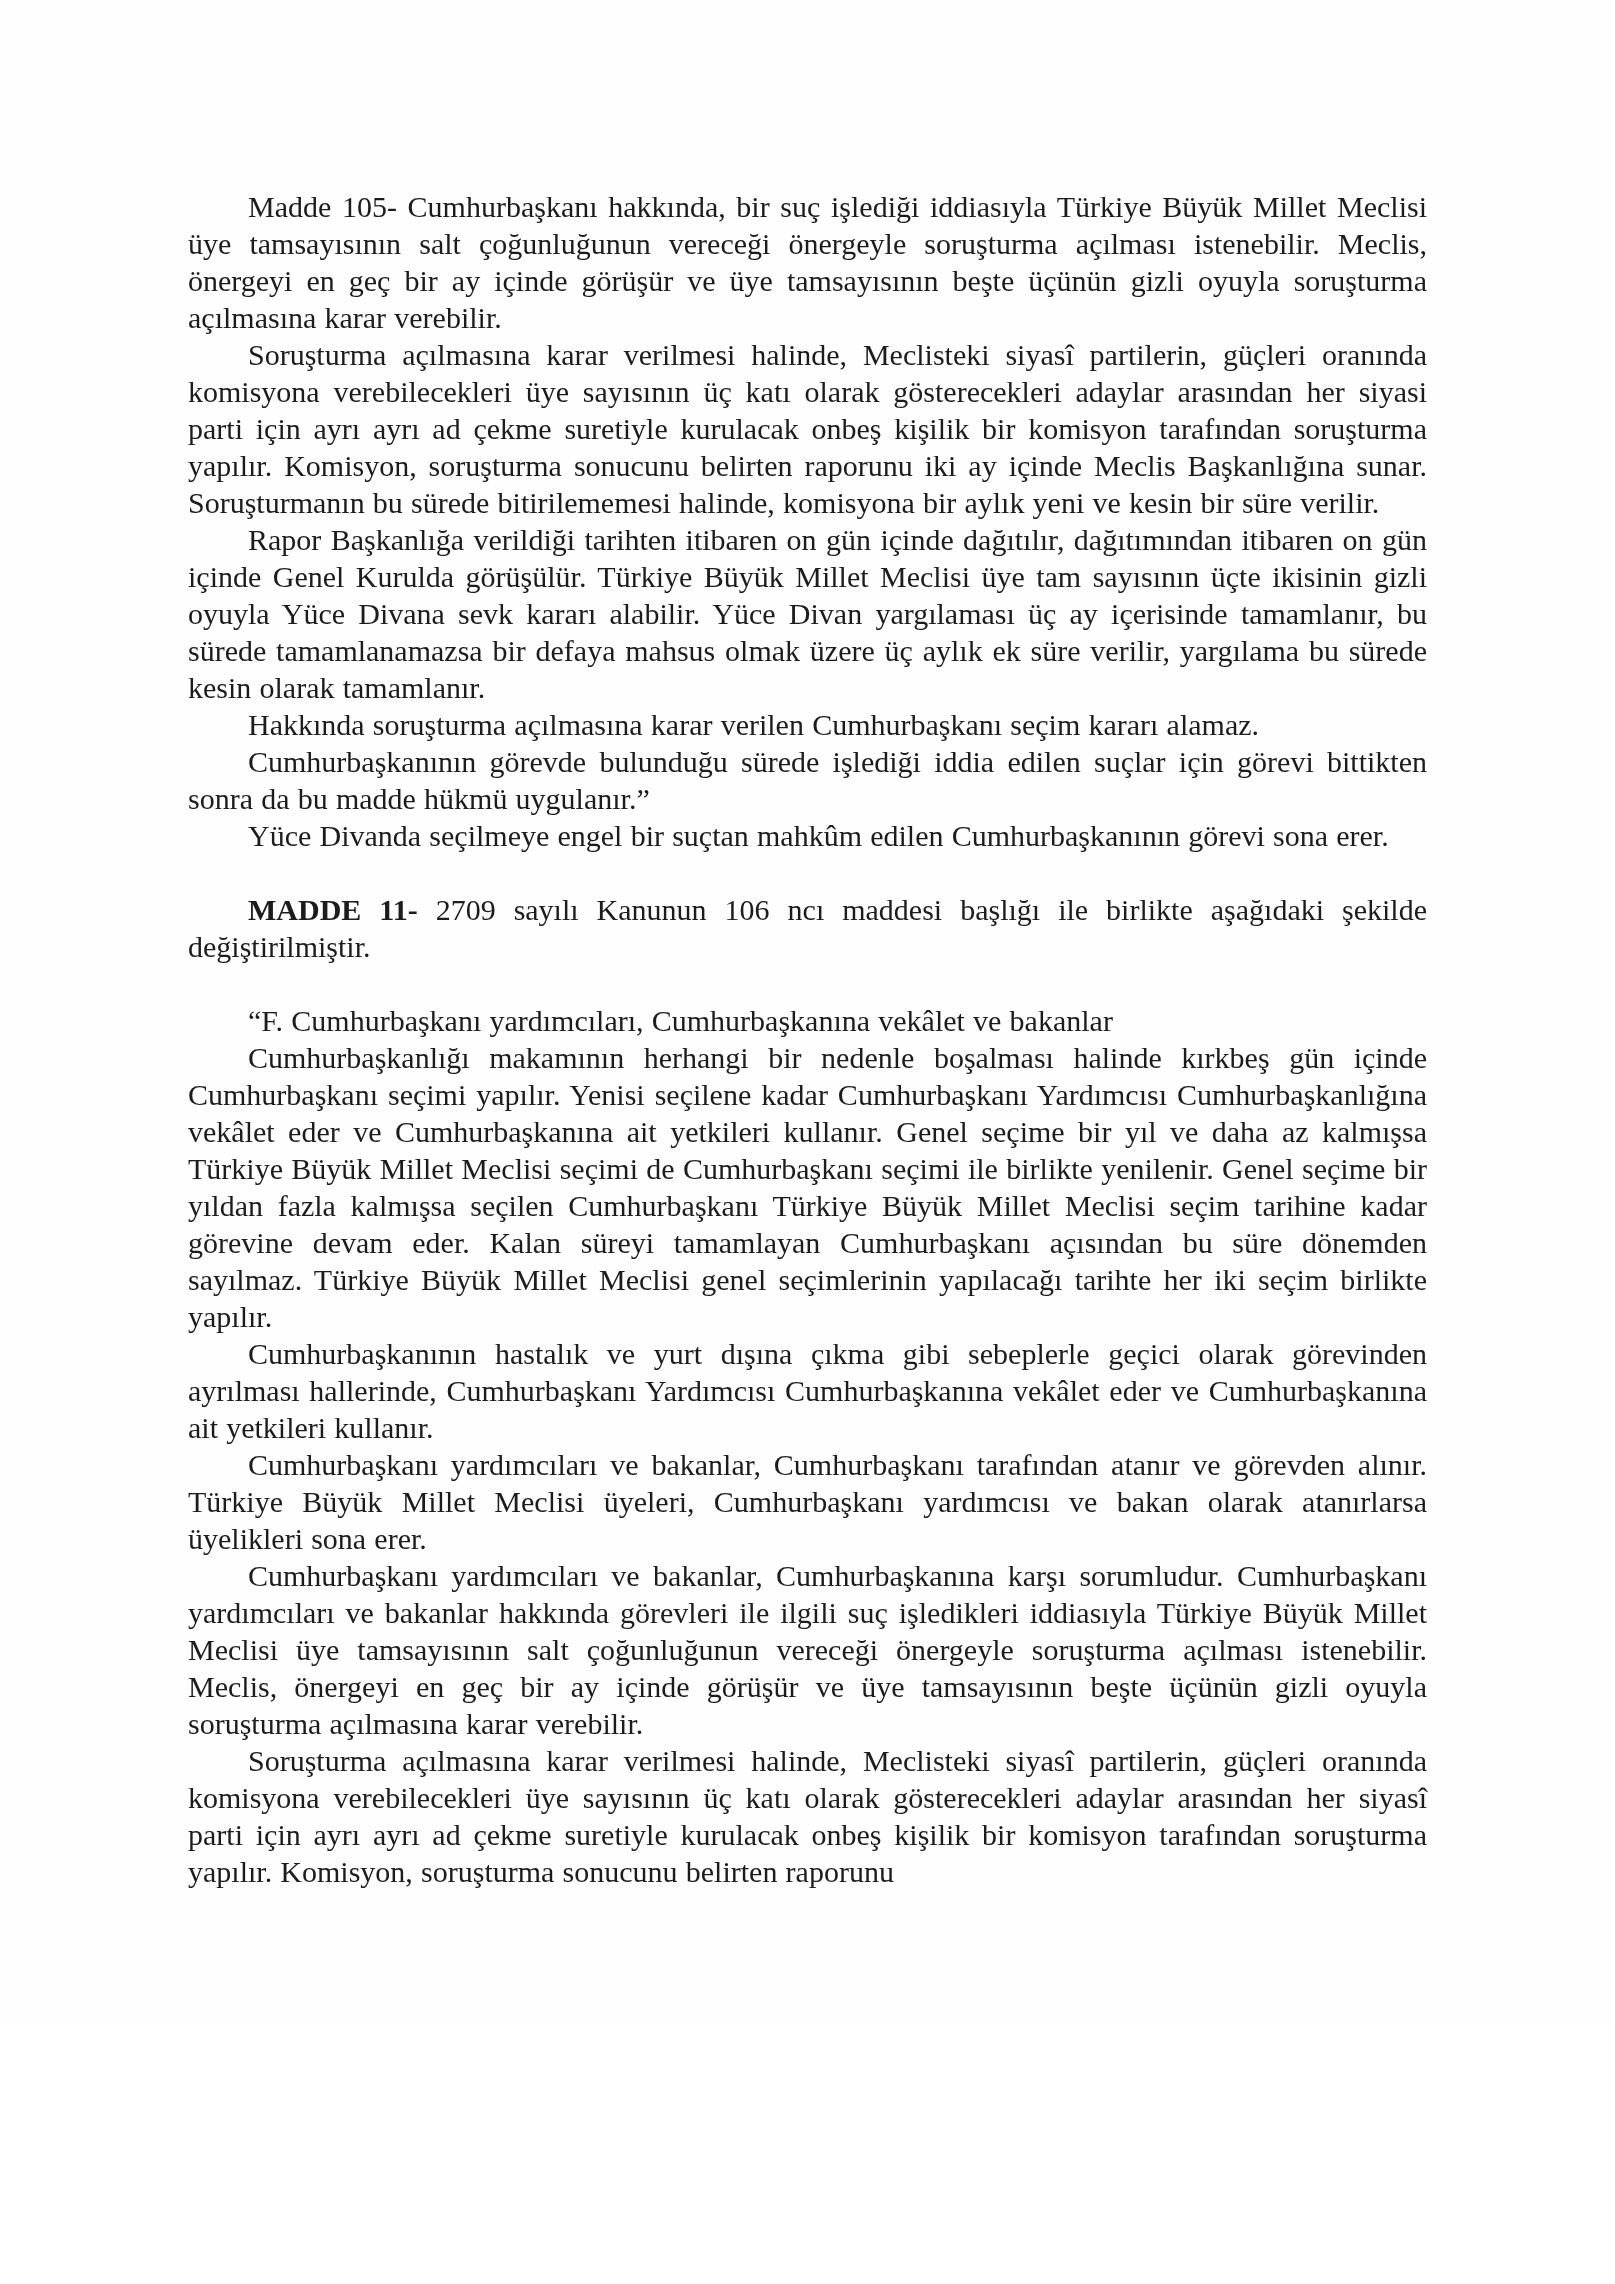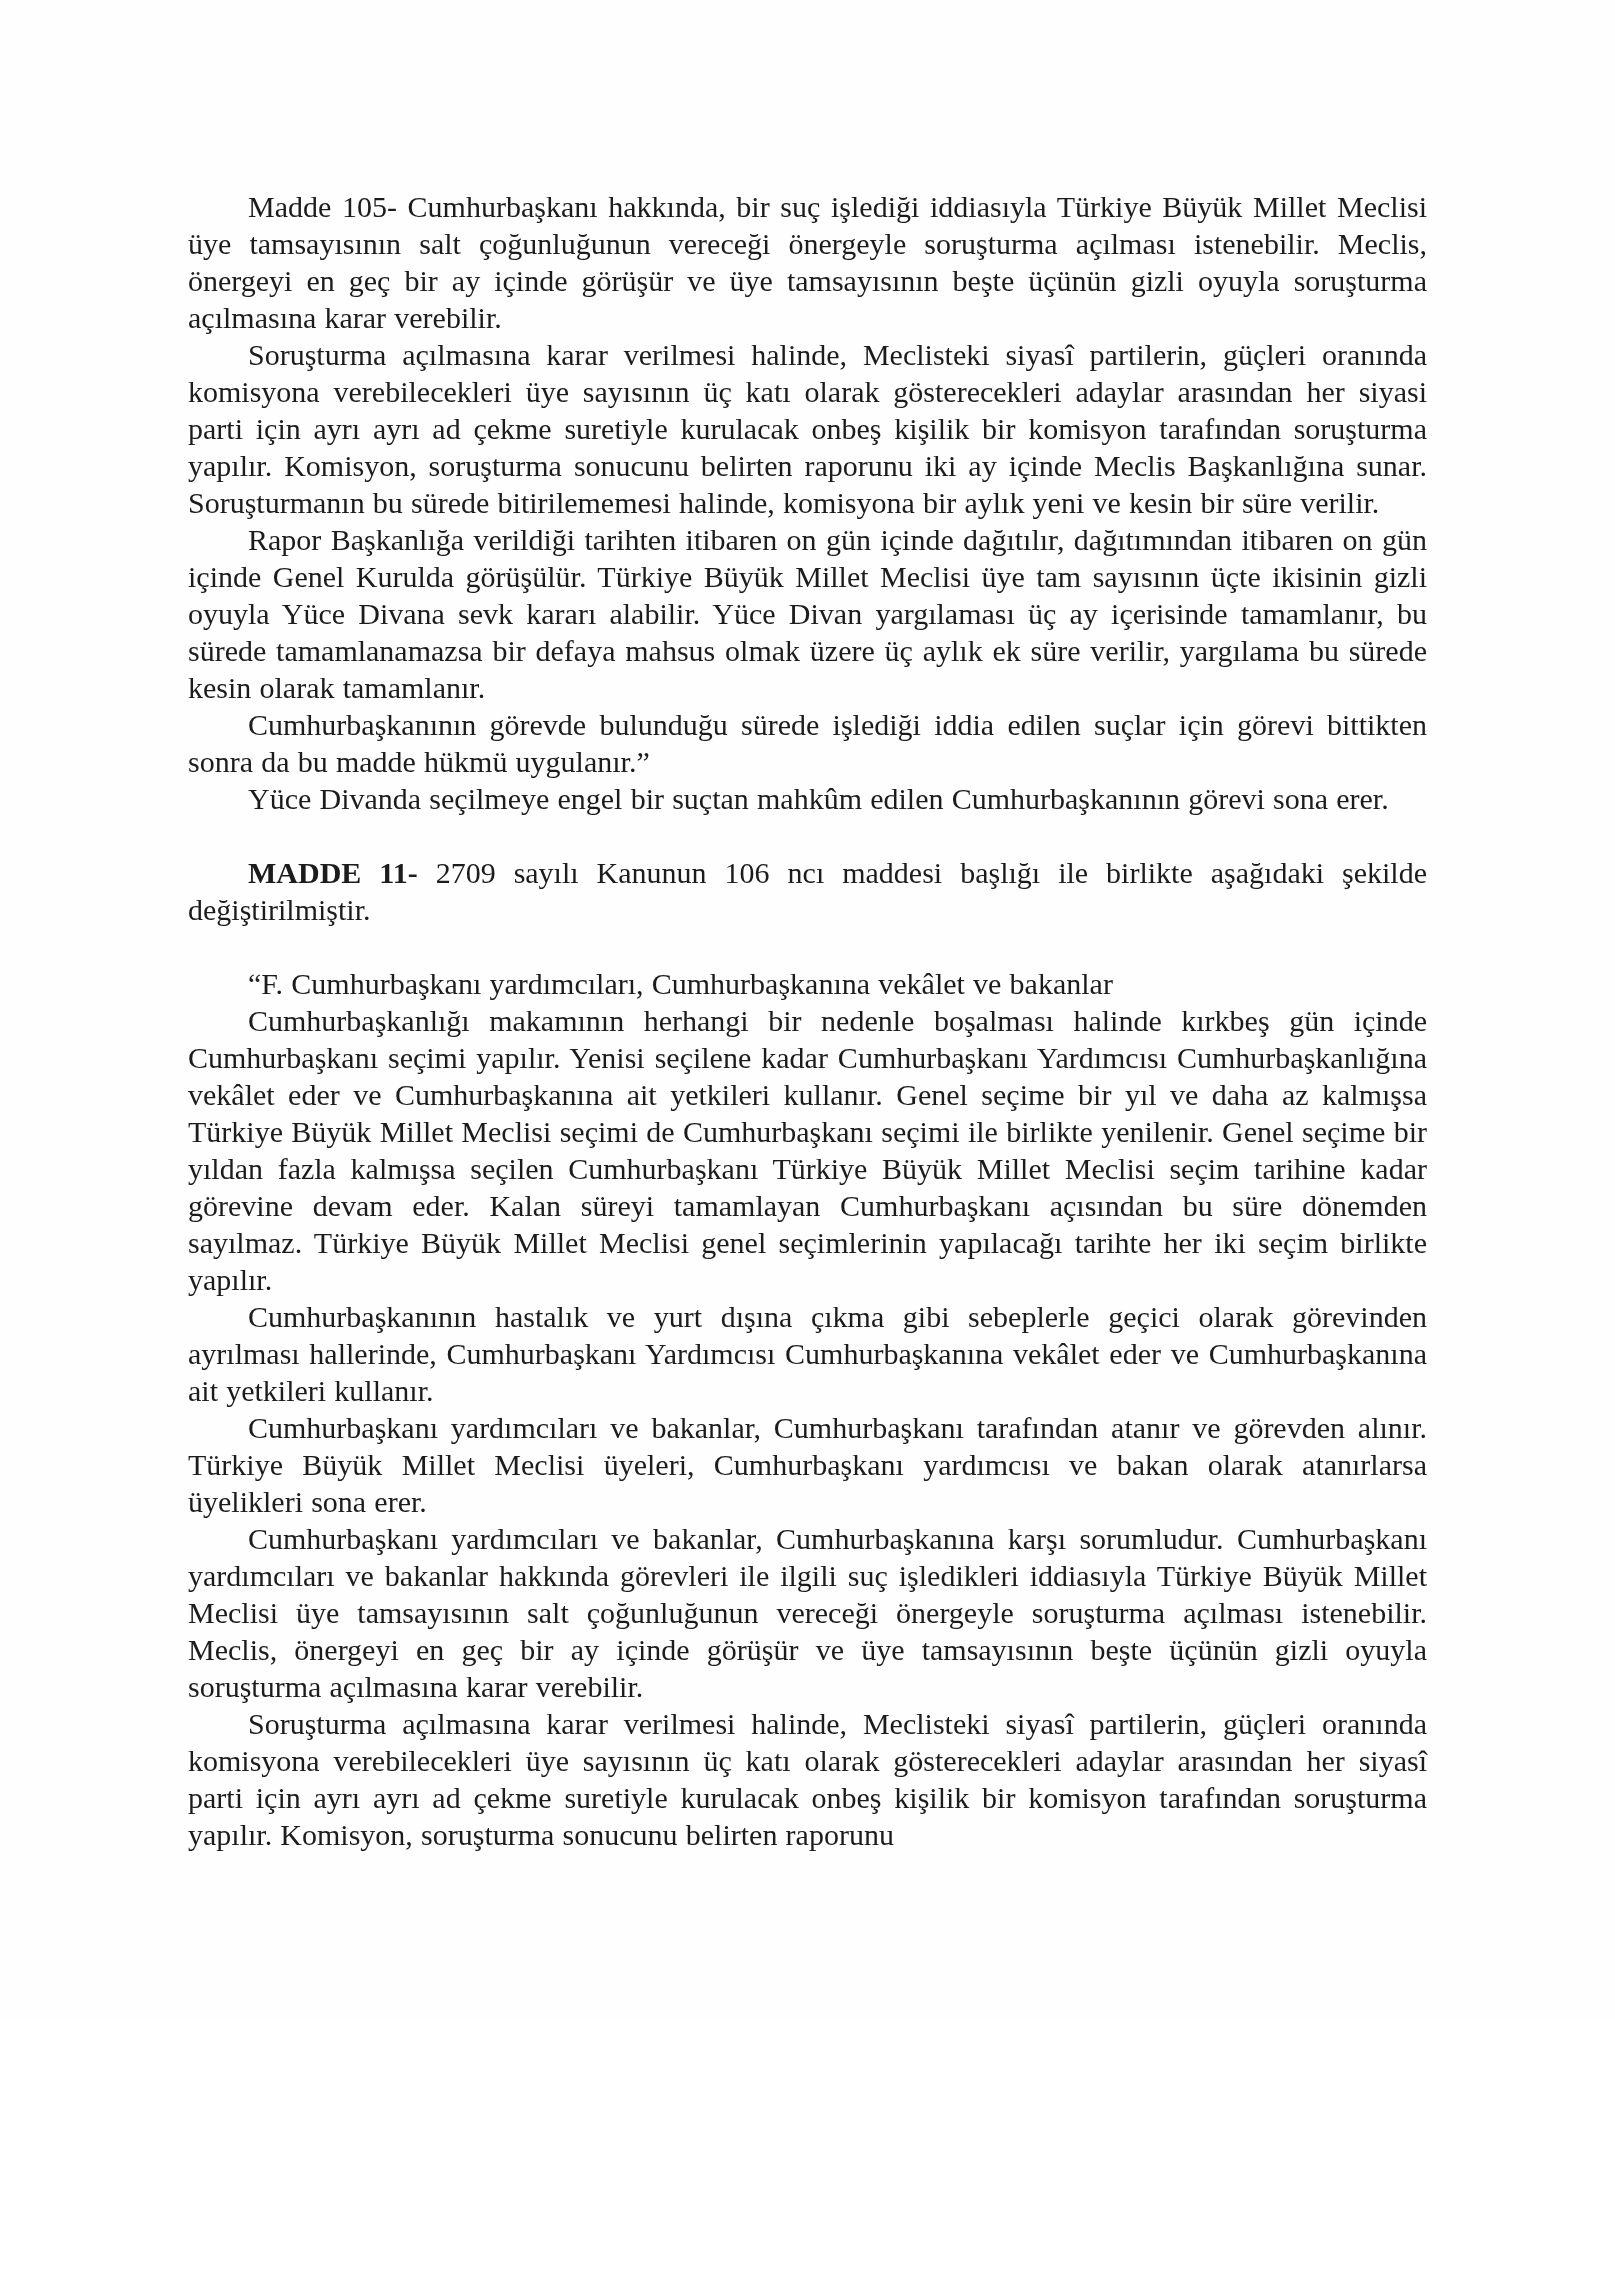--- a/index.html
+++ b/index.html
@@ -51,20 +51,21 @@
   }
 </style>
 </head>
 <body>
 
 <div class="page">
   <div class="content">
       <p><span>Madde 105- Cumhurbaşkanı hakkında, bir suç işlediği iddiasıyla Türkiye Büyük Millet Meclisi üye tamsayısının salt çoğunluğunun vereceği önergeyle soruşturma açılması istenebilir. Meclis, önergeyi en geç bir ay içinde görüşür ve üye tamsayısının beşte üçünün gizli oyuyla soruşturma açılmasına karar verebilir.</span></p>
       <p><span>Soruşturma açılmasına karar verilmesi halinde, Meclisteki siyasî partilerin, güçleri oranında komisyona verebilecekleri üye sayısının üç katı olarak gösterecekleri adaylar arasından her siyasi parti için ayrı ayrı ad çekme suretiyle kurulacak onbeş kişilik bir komisyon tarafından soruşturma yapılır. Komisyon, soruşturma sonucunu belirten raporunu iki ay içinde Meclis Başkanlığına sunar. Soruşturmanın bu sürede bitirilememesi halinde, komisyona bir aylık yeni ve kesin bir süre verilir.</span></p>
       <p><span>Rapor Başkanlığa verildiği tarihten itibaren on gün içinde dağıtılır, dağıtımından itibaren on gün içinde Genel Kurulda görüşülür. Türkiye Büyük Millet Meclisi üye tam sayısının üçte ikisinin gizli oyuyla Yüce Divana sevk kararı alabilir. Yüce Divan yargılaması üç ay içerisinde tamamlanır, bu sürede tamamlanamazsa bir defaya mahsus olmak üzere üç aylık ek süre verilir, yargılama bu sürede kesin olarak tamamlanır.</span></p>
+      <p><span>Hakkında soruşturma açılmasına karar verilen Cumhurbaşkanı seçim kararı alamaz.</span></p>
       <p><span>Cumhurbaşkanının görevde bulunduğu sürede işlediği iddia edilen suçlar için görevi bittikten sonra da bu madde hükmü uygulanır.”</span></p>
       <p><span>Yüce Divanda seçilmeye engel bir suçtan mahkûm edilen Cumhurbaşkanının görevi sona erer.</span></p>
       <p class="gap-before"><span class="b">MADDE 11-</span><span> 2709 sayılı Kanunun 106 ncı maddesi başlığı ile birlikte aşağıdaki şekilde değiştirilmiştir.</span></p>
       <p class="gap-before"><span>“F. Cumhurbaşkanı yardımcıları, Cumhurbaşkanına vekâlet ve bakanlar</span></p>
       <p><span>Cumhurbaşkanlığı makamının herhangi bir nedenle boşalması halinde kırkbeş gün içinde Cumhurbaşkanı seçimi yapılır. Yenisi seçilene kadar Cumhurbaşkanı Yardımcısı Cumhurbaşkanlığına vekâlet eder ve Cumhurbaşkanına ait yetkileri kullanır. Genel seçime bir yıl ve daha az kalmışsa Türkiye Büyük Millet Meclisi seçimi de Cumhurbaşkanı seçimi ile birlikte yenilenir. Genel seçime bir yıldan fazla kalmışsa seçilen Cumhurbaşkanı Türkiye Büyük Millet Meclisi seçim tarihine kadar görevine devam eder. Kalan süreyi tamamlayan Cumhurbaşkanı açısından bu süre dönemden sayılmaz. Türkiye Büyük Millet Meclisi genel seçimlerinin yapılacağı tarihte her iki seçim birlikte yapılır.</span></p>
       <p><span>Cumhurbaşkanının hastalık ve yurt dışına çıkma gibi sebeplerle geçici olarak görevinden ayrılması hallerinde, Cumhurbaşkanı Yardımcısı Cumhurbaşkanına vekâlet eder ve Cumhurbaşkanına ait yetkileri kullanır.</span></p>
       <p><span>Cumhurbaşkanı yardımcıları ve bakanlar, Cumhurbaşkanı tarafından atanır ve görevden alınır. Türkiye Büyük Millet Meclisi üyeleri, Cumhurbaşkanı yardımcısı ve bakan olarak atanırlarsa üyelikleri sona erer.</span></p>
       <p><span>Cumhurbaşkanı yardımcıları ve bakanlar, Cumhurbaşkanına karşı sorumludur. Cumhurbaşkanı yardımcıları ve bakanlar hakkında görevleri ile ilgili suç işledikleri iddiasıyla Türkiye Büyük Millet Meclisi üye tamsayısının salt çoğunluğunun vereceği önergeyle soruşturma açılması istenebilir. Meclis, önergeyi en geç bir ay içinde görüşür ve üye tamsayısının beşte üçünün gizli oyuyla soruşturma açılmasına karar verebilir.</span></p>
       <p><span>Soruşturma açılmasına karar verilmesi halinde, Meclisteki siyasî partilerin, güçleri oranında komisyona verebilecekleri üye sayısının üç katı olarak gösterecekleri adaylar arasından her siyasî parti için ayrı ayrı ad çekme suretiyle kurulacak onbeş kişilik bir komisyon tarafından soruşturma yapılır. Komisyon, soruşturma sonucunu belirten raporunu</span></p>
     </div>

